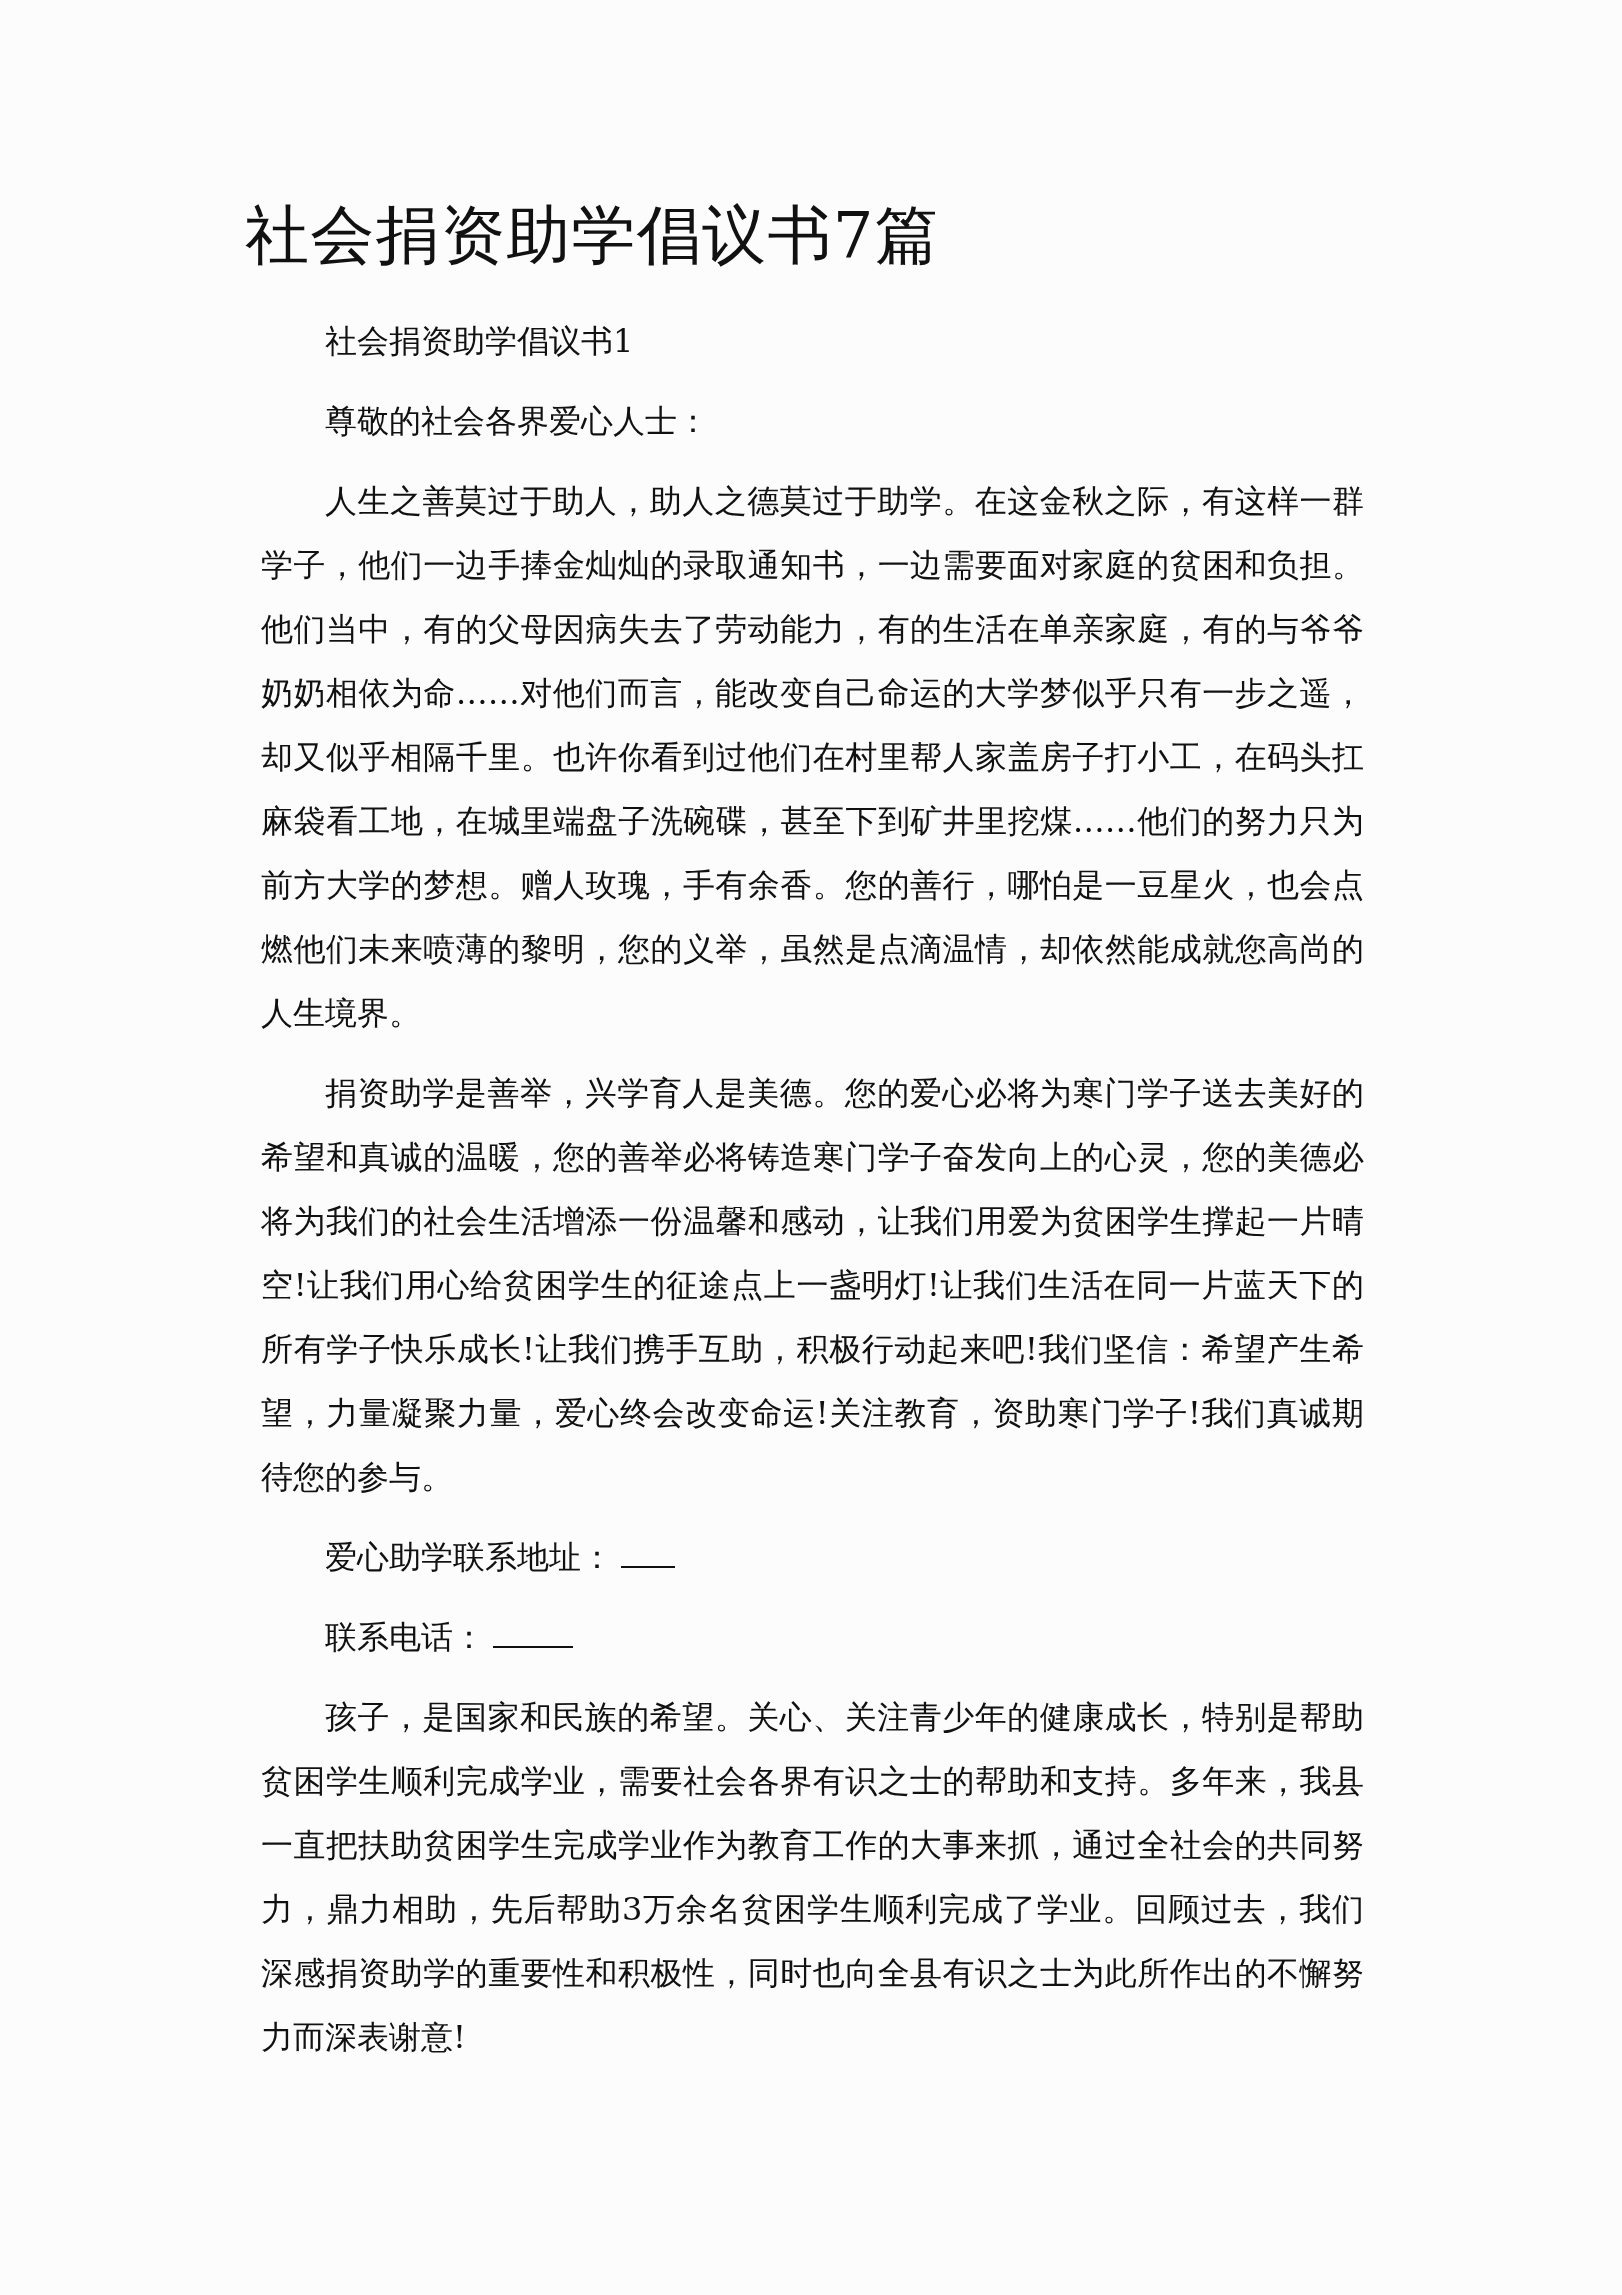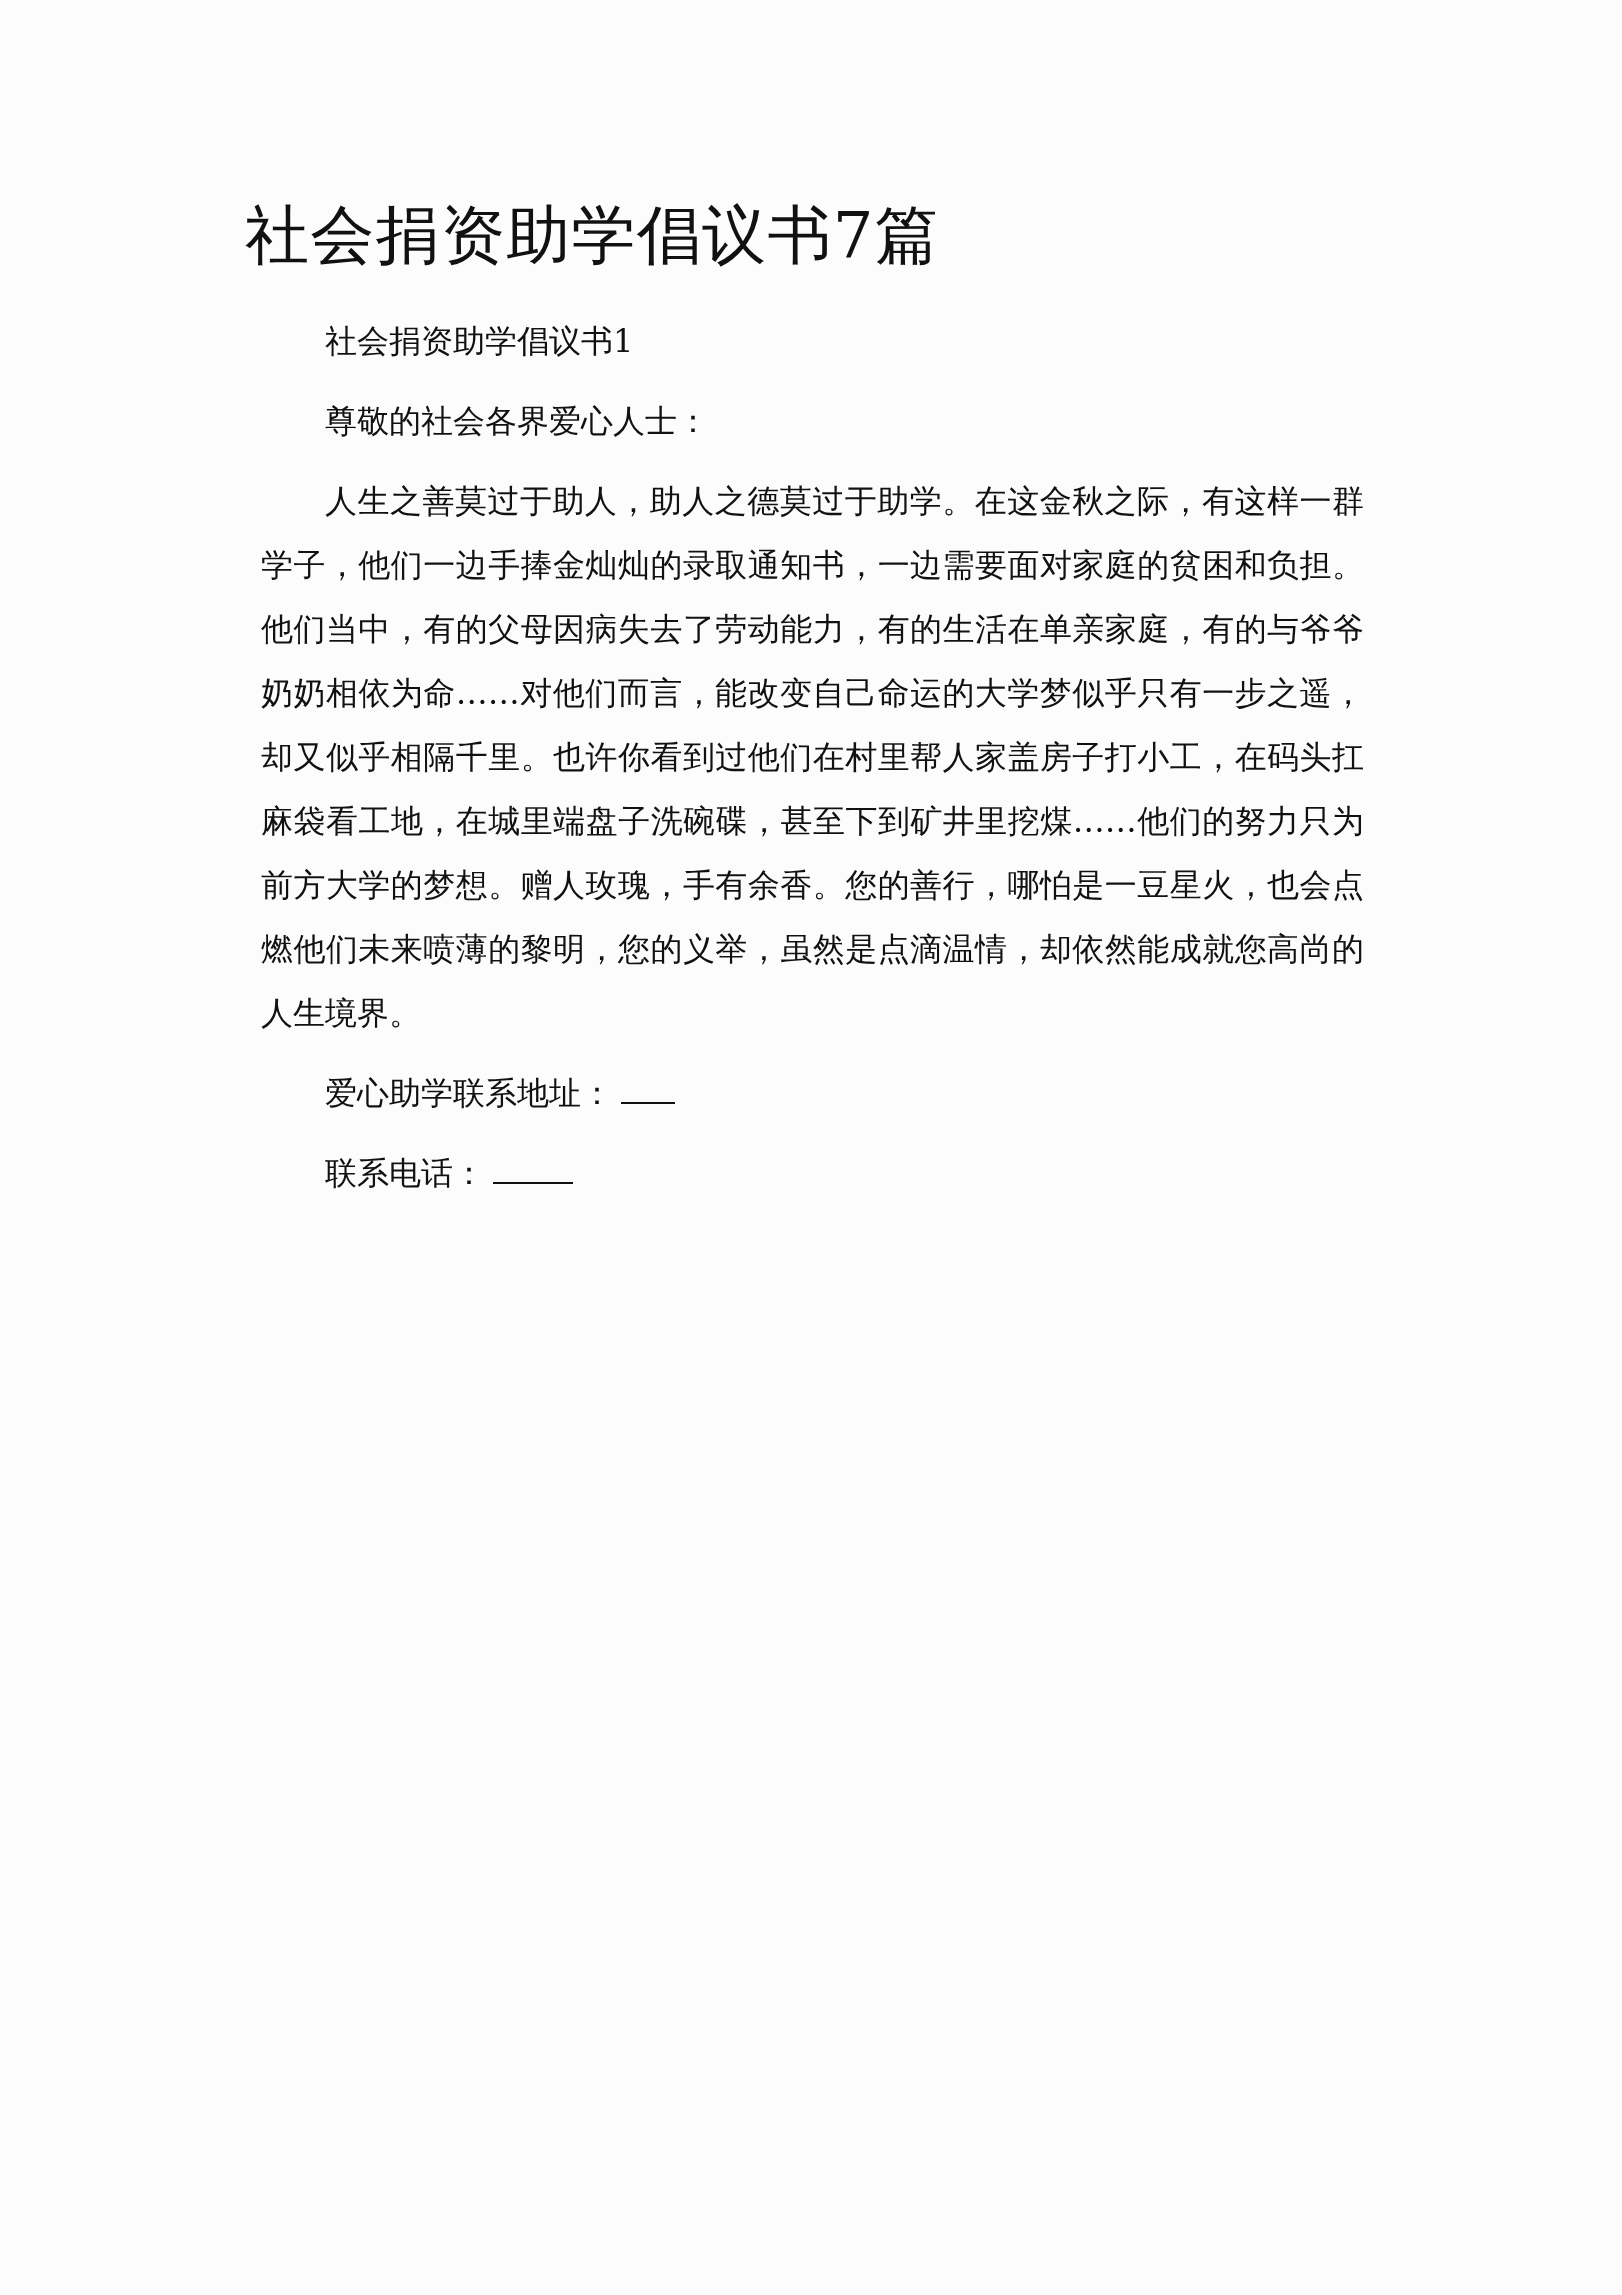--- a/index.html
+++ b/index.html
@@ -65,17 +65,19 @@
 </head>
 <body>
 
 <div class="page">
   <h1 class="doc-title">社会捐资助学倡议书7篇</h1>
 
   <div class="body-text">
     <p class="heading">社会捐资助学倡议书1</p>
     <p class="salutation">尊敬的社会各界爱心人士：</p>
     <p>人生之善莫过于助人，助人之德莫过于助学。在这金秋之际，有这样一群学子，他们一边手捧金灿灿的录取通知书，一边需要面对家庭的贫困和负担。他们当中，有的父母因病失去了劳动能力，有的生活在单亲家庭，有的与爷爷奶奶相依为命……对他们而言，能改变自己命运的大学梦似乎只有一步之遥，却又似乎相隔千里。也许你看到过他们在村里帮人家盖房子打小工，在码头扛麻袋看工地，在城里端盘子洗碗碟，甚至下到矿井里挖煤……他们的努力只为前方大学的梦想。赠人玫瑰，手有余香。您的善行，哪怕是一豆星火，也会点燃他们未来喷薄的黎明，您的义举，虽然是点滴温情，却依然能成就您高尚的人生境界。</p>
+    <p>捐资助学是善举，兴学育人是美德。您的爱心必将为寒门学子送去美好的希望和真诚的温暖，您的善举必将铸造寒门学子奋发向上的心灵，您的美德必将为我们的社会生活增添一份温馨和感动，让我们用爱为贫困学生撑起一片晴空!让我们用心给贫困学生的征途点上一盏明灯!让我们生活在同一片蓝天下的所有学子快乐成长!让我们携手互助，积极行动起来吧!我们坚信：希望产生希望，力量凝聚力量，爱心终会改变命运!关注教育，资助寒门学子!我们真诚期待您的参与。</p>
     <p class="contact"><span>爱心助学联系地址：</span><span class="blank short"></span></p>
     <p class="contact"><span>联系电话：</span><span class="blank long"></span></p>
+    <p>孩子，是国家和民族的希望。关心、关注青少年的健康成长，特别是帮助贫困学生顺利完成学业，需要社会各界有识之士的帮助和支持。多年来，我县一直把扶助贫困学生完成学业作为教育工作的大事来抓，通过全社会的共同努力，鼎力相助，先后帮助3万余名贫困学生顺利完成了学业。回顾过去，我们深感捐资助学的重要性和积极性，同时也向全县有识之士为此所作出的不懈努力而深表谢意!</p>
   </div>
 </div>
 
 
 </body></html>

